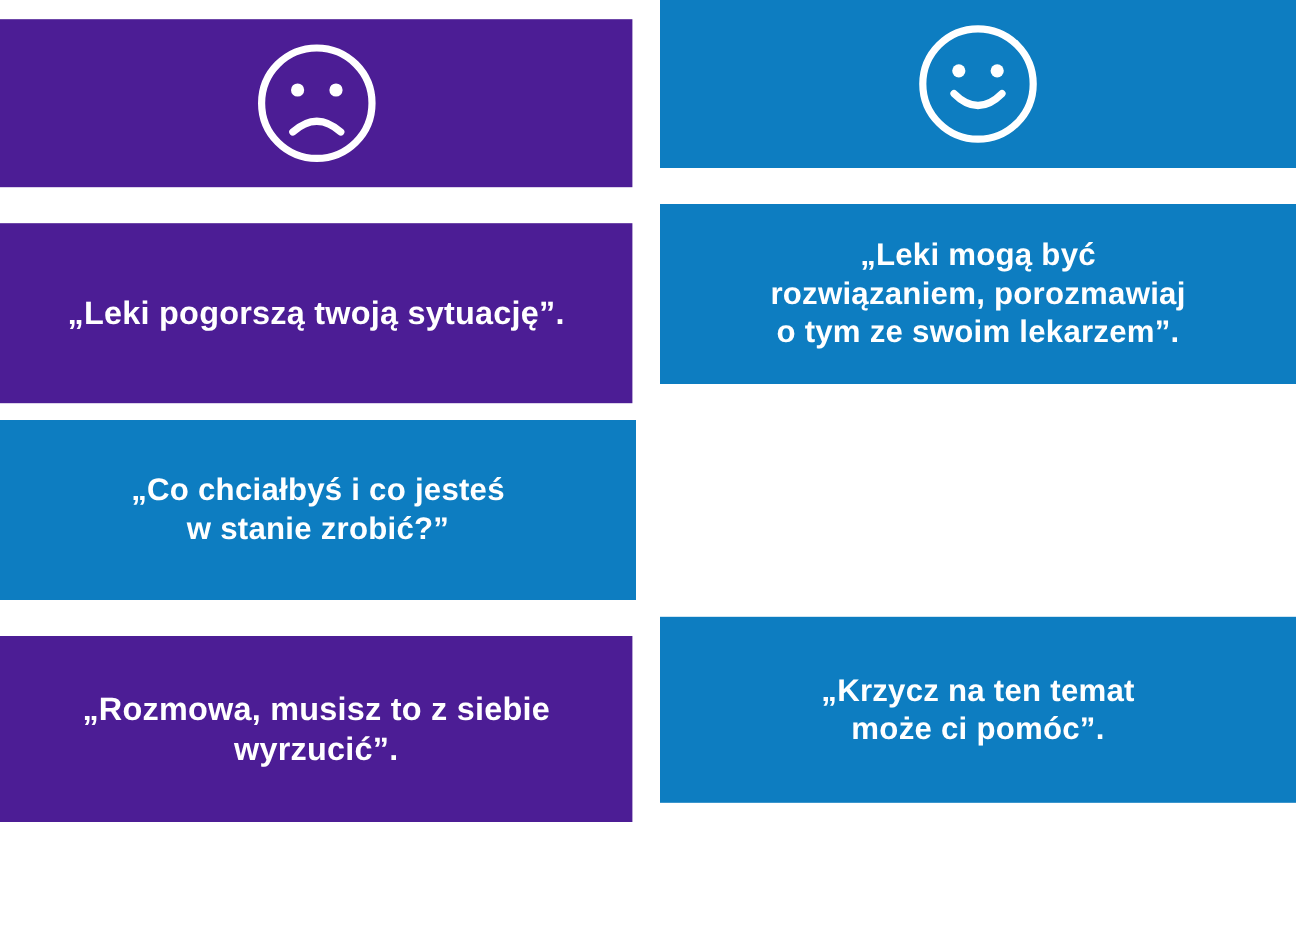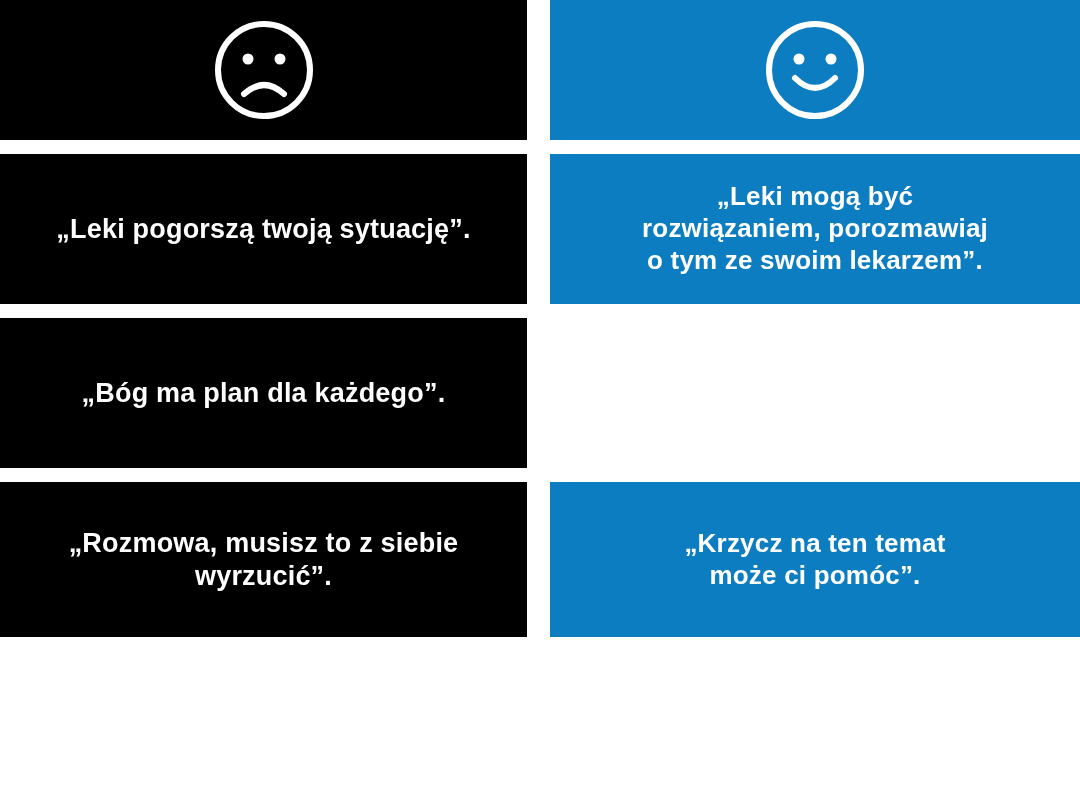--- a/index.html
+++ b/index.html
@@ -31,21 +31,22 @@
     display: flex;
     align-items: center;
     justify-content: center;
     text-align: center;
     color: #ffffff;
     font-weight: bold;
     letter-spacing: 0.2px;
   }
   .cell.left {
     width: 527px;
-    background: #000000;
+    background: #4c1d95;
+    margin-top: 16px;
   }
   .cell.right {
     width: 530px;
     background: #0d7dc1;
   }
   
   .row-head .cell {
     height: 140px;
   }
   .row-head .cell.left {
@@ -109,22 +110,23 @@
     </div>
     <div class="cell right">
       <span class="quote">„Leki mogą być
 rozwiązaniem, porozmawiaj
 o tym ze swoim lekarzem”.</span>
     </div>
   </div>
 
 
   <div class="row row-q row-q3">
-    <div class="cell left">
-      <span class="quote">„Bóg ma plan dla każdego”.</span>
+    <div class="cell right">
+      <span class="quote">„Co chciałbyś i co jesteś
+w stanie zrobić?”</span>
     </div>
   </div>
 
   <div class="row row-q row-q4">
     <div class="cell left">
       <span class="quote">„Rozmowa, musisz to z siebie
 wyrzucić”.</span>
     </div>
     <div class="cell right">
       <span class="quote">„Krzycz na ten temat

